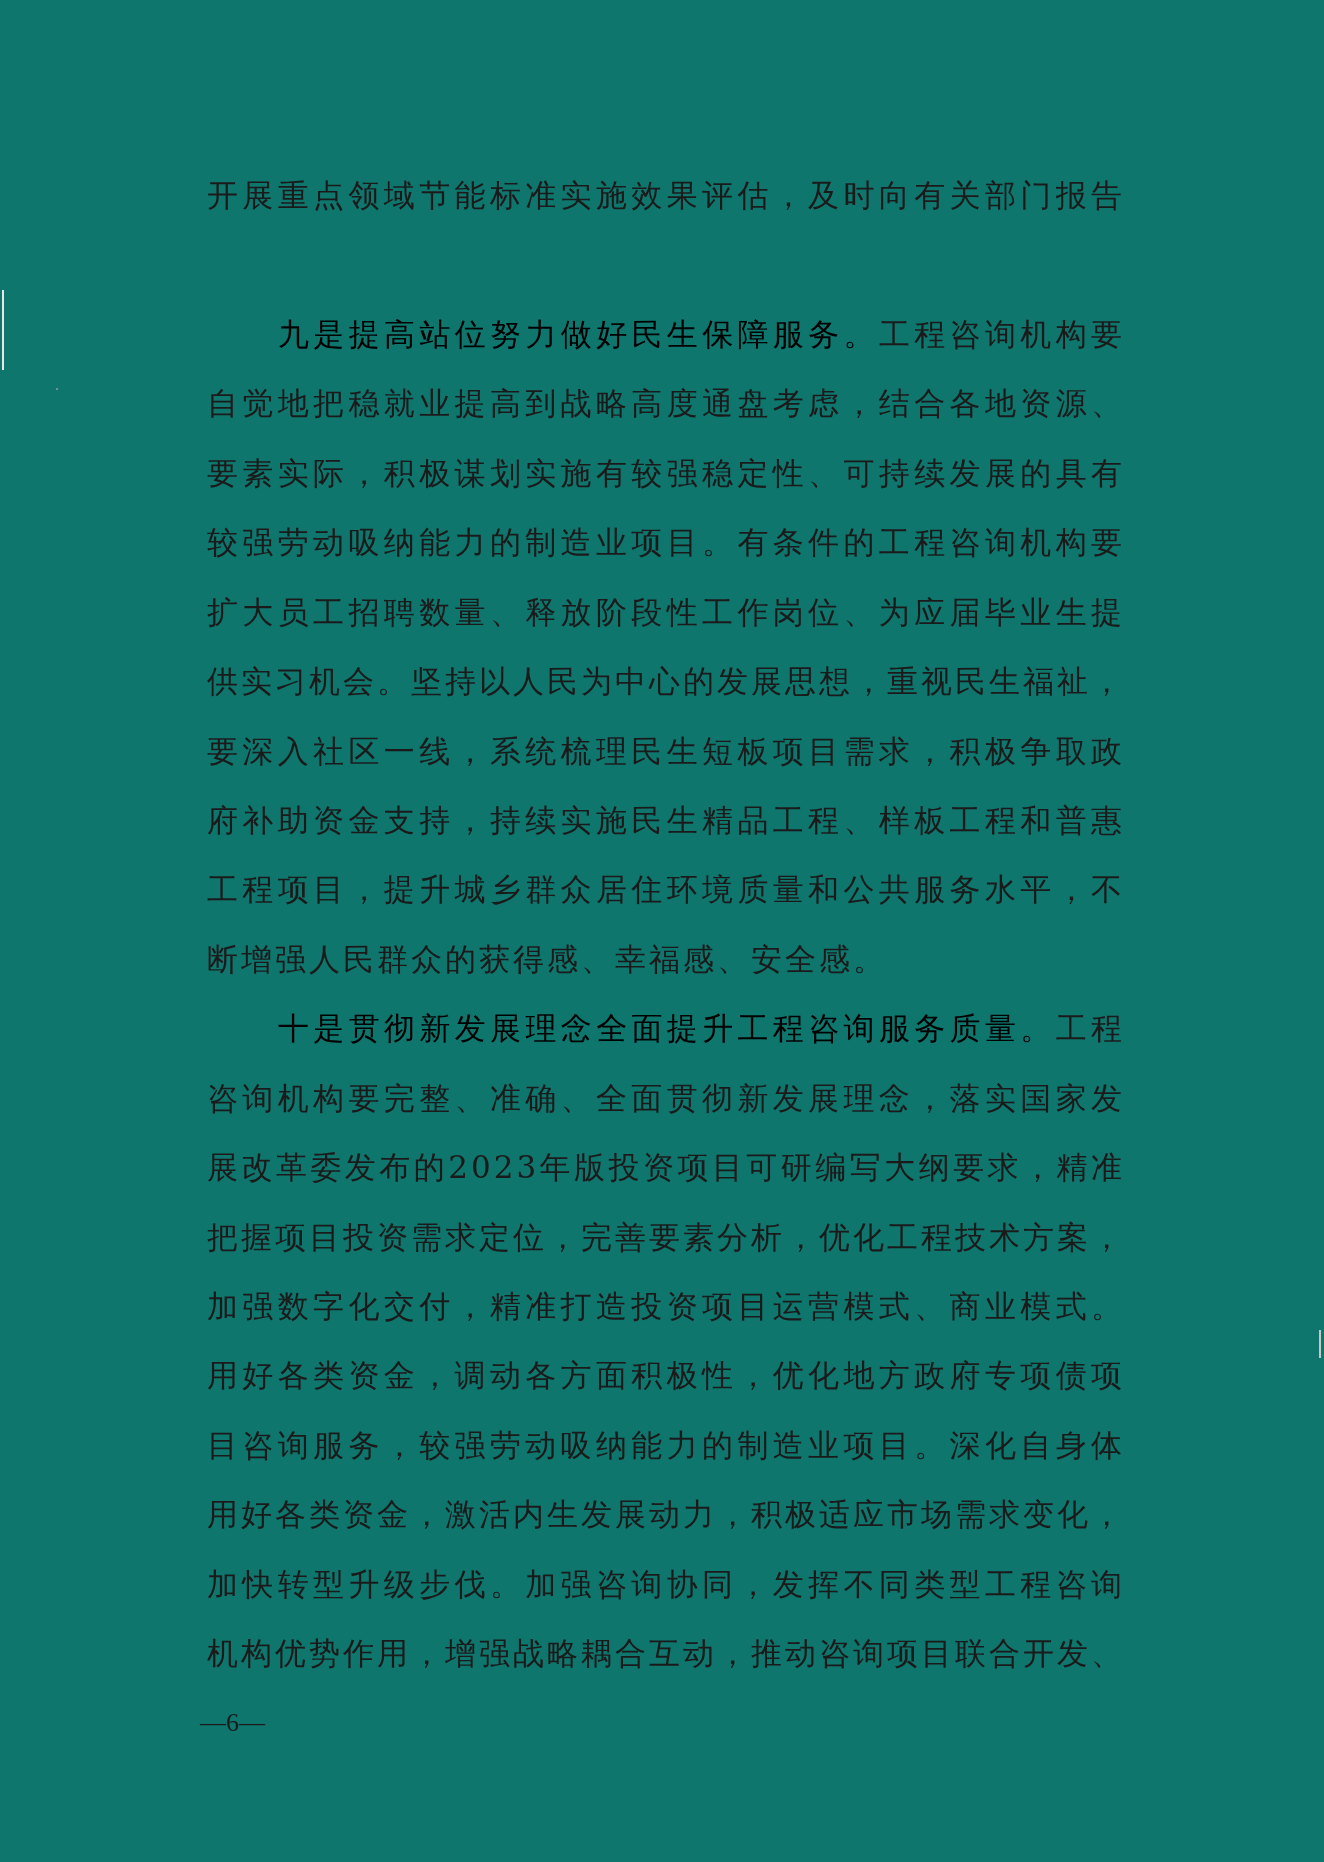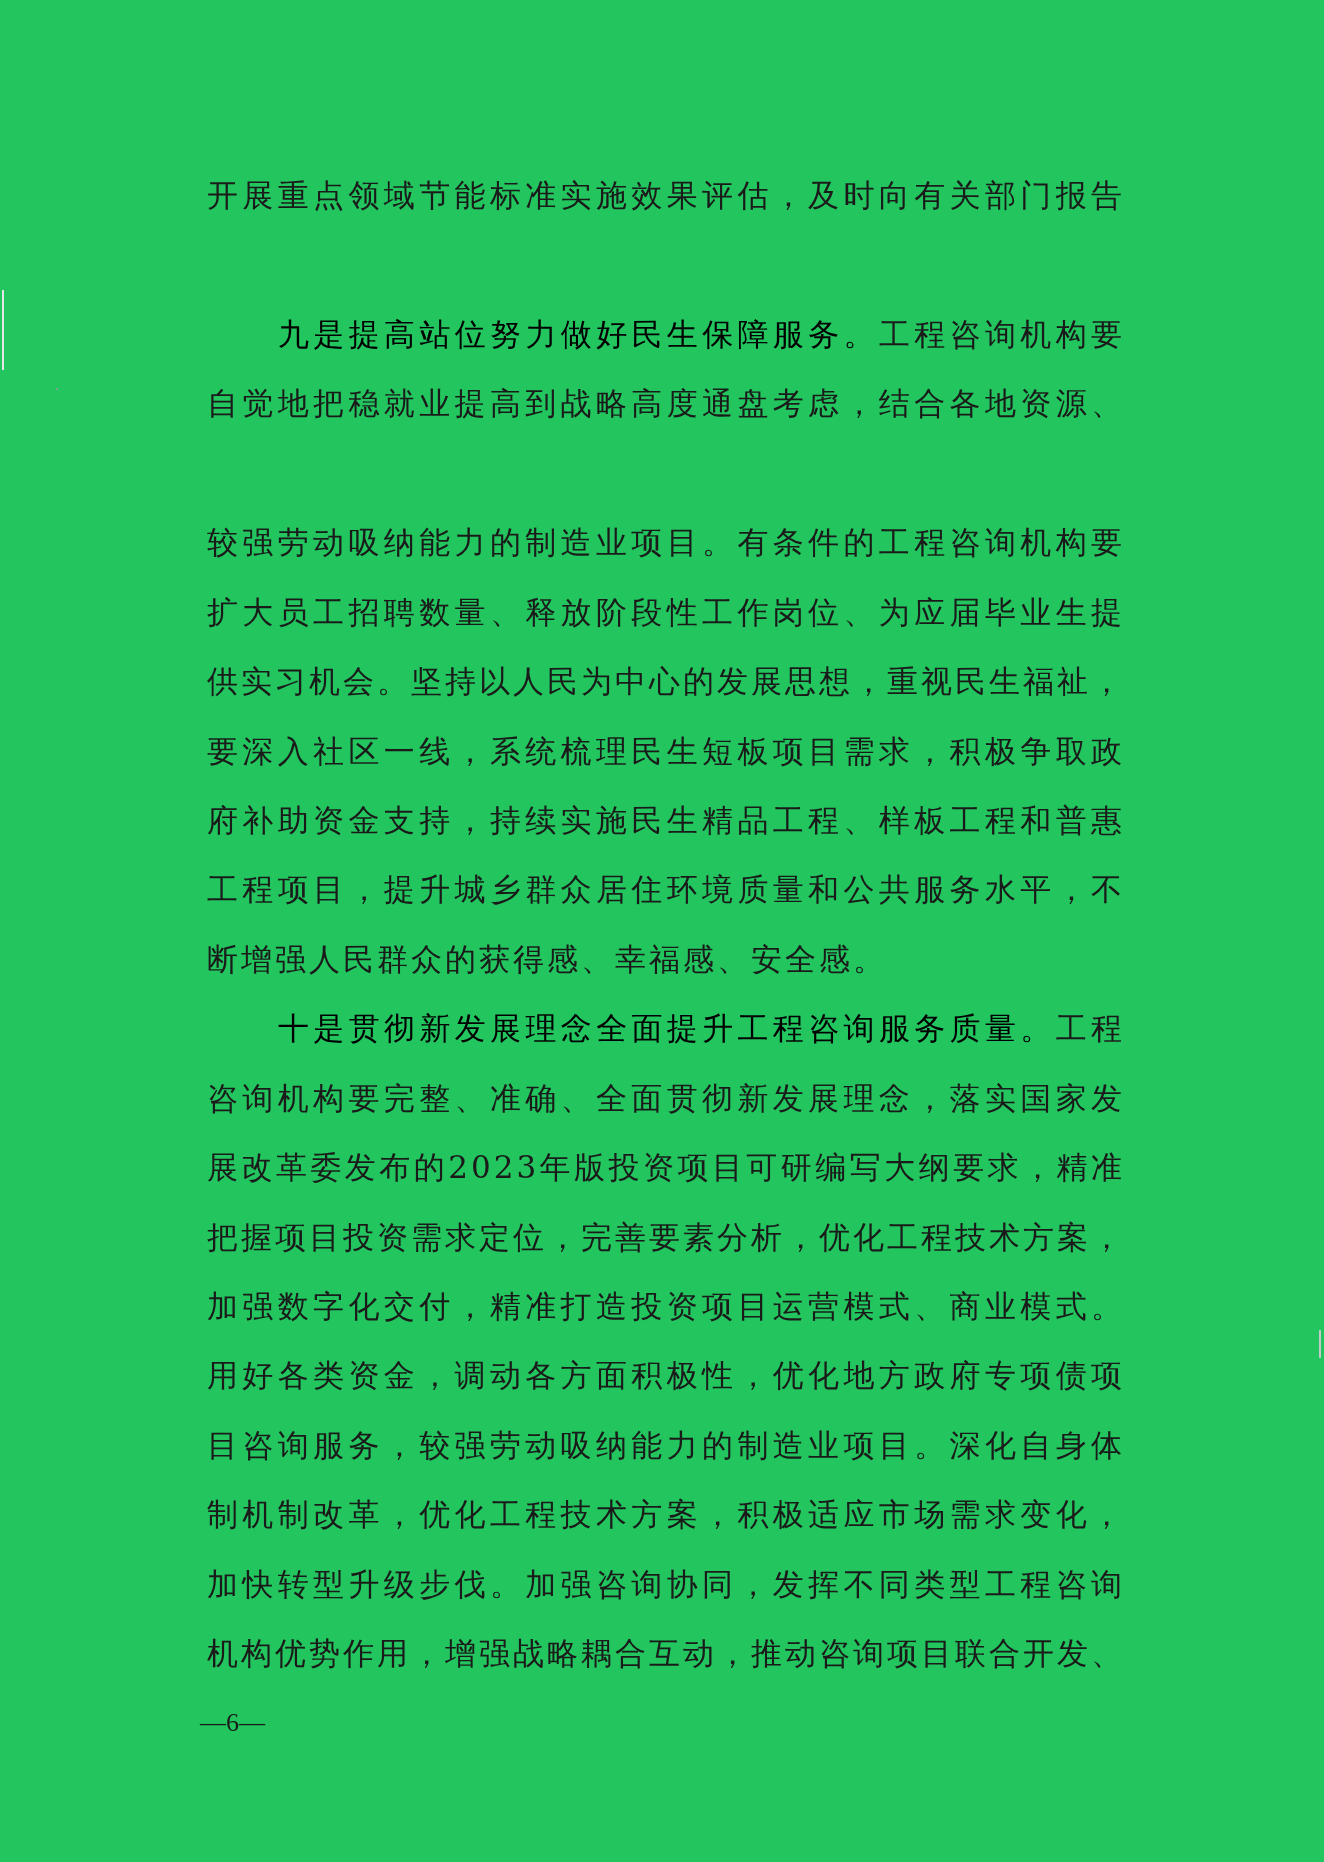--- a/index.html
+++ b/index.html
@@ -13,21 +13,21 @@
     position: relative;
     overflow: hidden;
     font-family: "DejaVu Serif", "Liberation Serif", serif;
     color: #1a1a1a;
   }
   .page {
     position: absolute;
     left: 0; top: 0;
     width: 1324px;
     height: 1862px;
-    background: #22c55e;
+    background: #0f766e;
   }
   .line {
     position: absolute;
     left: 207px;
     width: 918px;
     height: 40px;
     line-height: 40px;
     font-size: 31px;
     white-space: nowrap;
     text-align: justify;
@@ -71,36 +71,37 @@
 </style>
 </head>
 <body>
 
 <div class="page">
 
   <div class="line" style="top:175px">开展重点领域节能标准实施效果评估，及时向有关部门报告</div>
 
   <div class="line indent" style="top:314px"><span class="bold">九是提高站位努力做好民生保障服务。</span><span>工程咨询机构要</span></div>
   <div class="line" style="top:383px">自觉地把稳就业提高到战略高度通盘考虑，结合各地资源、</div>
+  <div class="line" style="top:453px">要素实际，积极谋划实施有较强稳定性、可持续发展的具有</div>
   <div class="line" style="top:522px">较强劳动吸纳能力的制造业项目。有条件的工程咨询机构要</div>
   <div class="line" style="top:661px">供实习机会。坚持以人民为中心的发展思想，重视民生福祉，</div>
   <div class="line" style="top:592px">扩大员工招聘数量、释放阶段性工作岗位、为应届毕业生提</div>
   <div class="line" style="top:731px">要深入社区一线，系统梳理民生短板项目需求，积极争取政</div>
   <div class="line" style="top:800px">府补助资金支持，持续实施民生精品工程、样板工程和普惠</div>
   <div class="line" style="top:869px">工程项目，提升城乡群众居住环境质量和公共服务水平，不</div>
   <div class="line indent" style="top:1008px"><span class="bold">十是贯彻新发展理念全面提升工程咨询服务质量。</span><span>工程</span></div>
 
   <div class="line partial" style="top:939px">断增强人民群众的获得感、幸福感、安全感。</div>
   <div class="line" style="top:1078px">咨询机构要完整、准确、全面贯彻新发展理念，落实国家发</div>
   <div class="line" style="top:1147px">展改革委发布的2023年版投资项目可研编写大纲要求，精准</div>
   <div class="line" style="top:1217px">把握项目投资需求定位，完善要素分析，优化工程技术方案，</div>
   <div class="line" style="top:1286px">加强数字化交付，精准打造投资项目运营模式、商业模式。</div>
   <div class="line" style="top:1355px">用好各类资金，调动各方面积极性，优化地方政府专项债项</div>
   <div class="line" style="top:1425px">目咨询服务，较强劳动吸纳能力的制造业项目。深化自身体</div>
-  <div class="line" style="top:1494px">制机制改革，优化工程技术方案，积极适应市场需求变化，</div>
+  <div class="line" style="top:1494px">用好各类资金，激活内生发展动力，积极适应市场需求变化，</div>
   <div class="line" style="top:1564px">加快转型升级步伐。加强咨询协同，发挥不同类型工程咨询</div>
   <div class="line" style="top:1633px">机构优势作用，增强战略耦合互动，推动咨询项目联合开发、</div>
 
   <div class="pagenum">—6—</div>
 
   <div class="speck" style="left:56px; top:388px"></div>
   <div class="edge-mark" style="left:1319px; top:1330px; height:28px"></div>
   <div class="edge-mark" style="left:2px; top:290px; height:80px; background:#e6e6e6"></div>
 </div>
 

